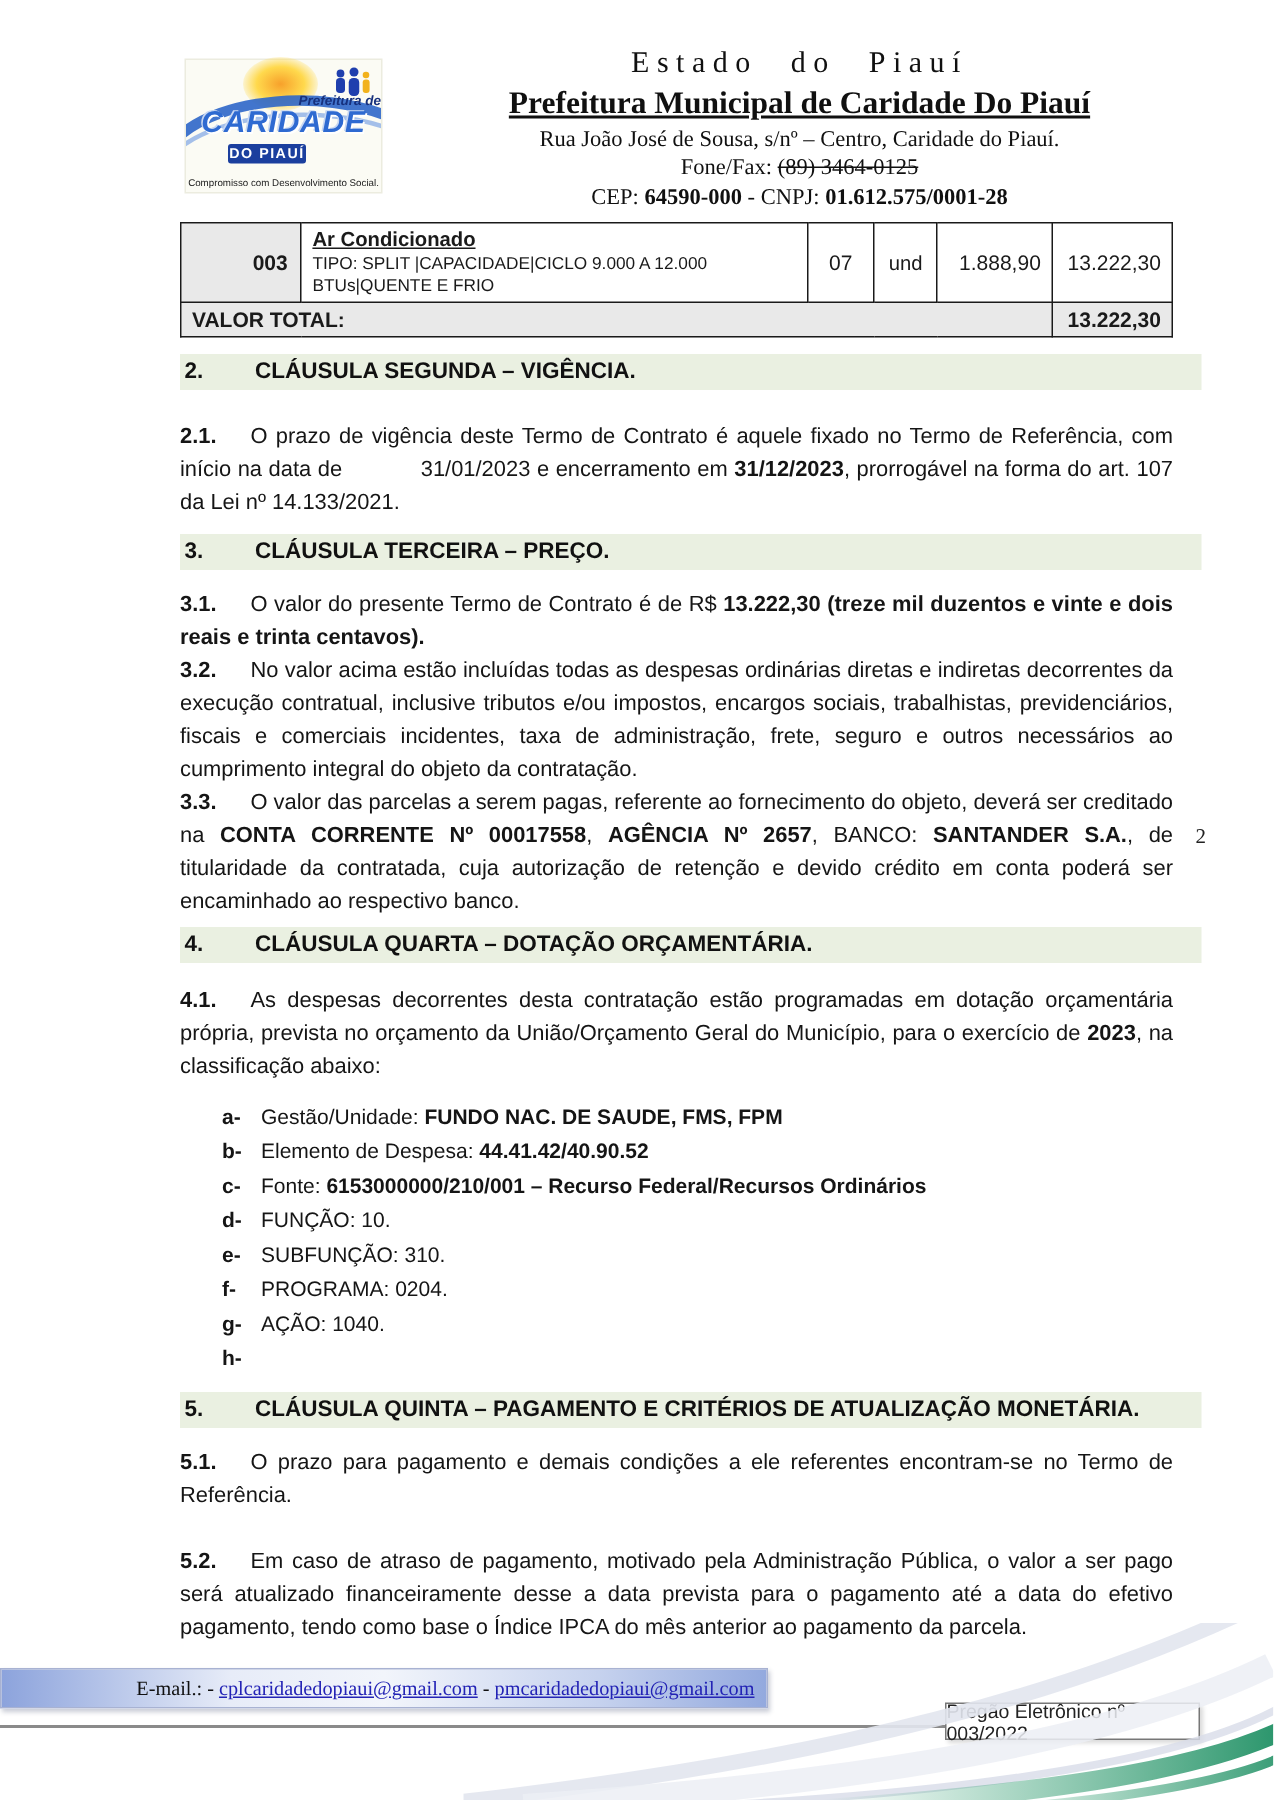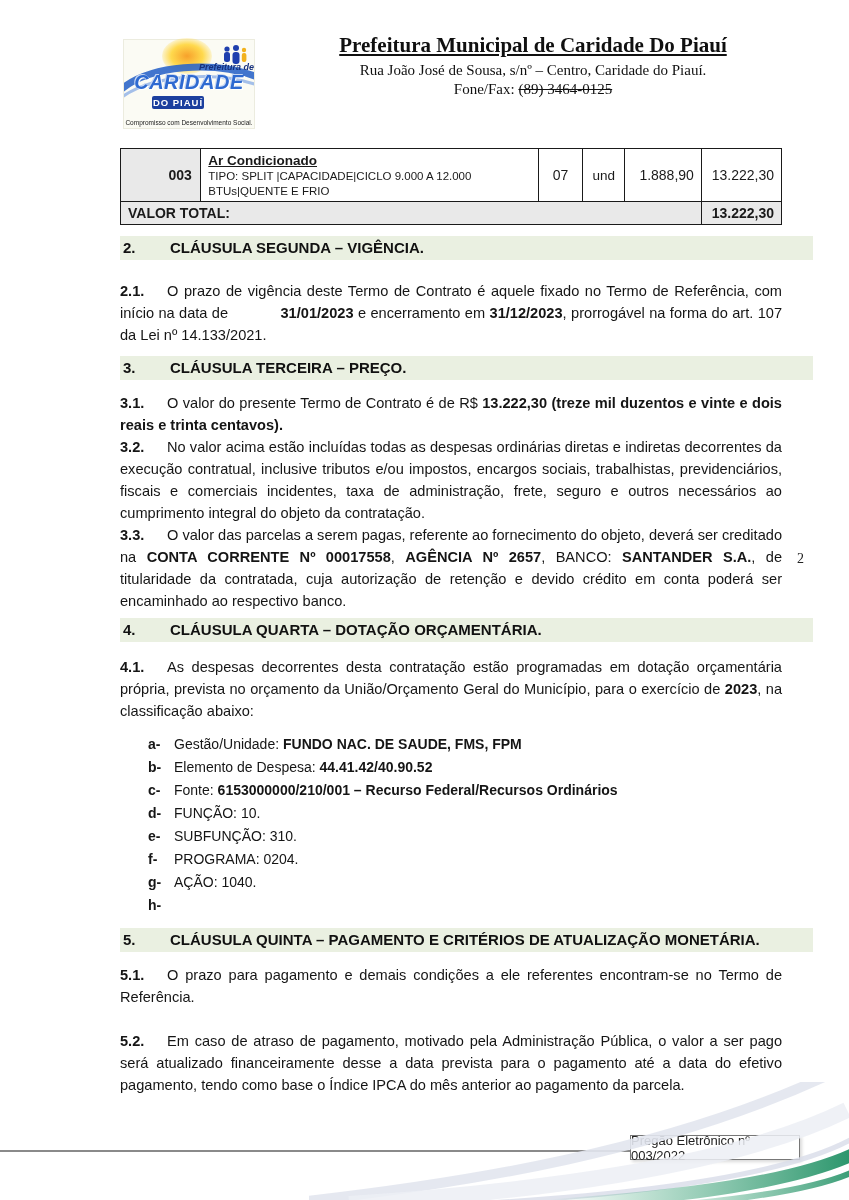--- a/index.html
+++ b/index.html
@@ -41,21 +41,21 @@
   td.c-desc{width:340px;padding:2px 7px;}
   .item-title{font-weight:bold;text-decoration:underline;font-size:13.5px;}
   .item-spec{font-size:11.5px;line-height:1.32;display:block;width:300px;}
   td.c-qty{width:62px;text-align:center;font-size:14px;}
   td.c-unit{width:52px;text-align:center;font-size:13.5px;}
   td.c-price{width:78px;text-align:right;padding-right:7px;font-size:14px;}
   td.c-total{width:78px;text-align:right;padding-right:7px;font-size:14px;}
   td.c-vt-label{font-weight:bold;font-size:14px;padding:3px 7px;background:var(--table-shade);}
   td.c-vt-value{font-weight:bold;text-align:right;padding-right:7px;font-size:14px;background:var(--table-shade);}
 
-  .bar{background:var(--heading-bg);width:681px;padding:3px 12px 4px 0;font-weight:bold;
+  .bar{background:var(--heading-bg);width:681px;padding:3px 0 4px 0;font-weight:bold;
        font-size:15px;color:#111111;}
   .bar .num{display:inline-block;width:47px;padding-left:3px;}
   .bar2{margin-top:11px;} .bar3{margin-top:10px;} .bar4{margin-top:6px;} .bar5{margin-top:14px;}
 
   .para{width:662px;text-align:justify;font-size:14.6px;line-height:22px;margin:0;color:#151515;}
   .pnum{font-weight:bold;display:inline-block;width:47px;}
   .mt20{margin-top:20px;} .mt14{margin-top:14px;} .mt12{margin-top:12px;} .mt22{margin-top:22px;}
 
   .dot-list{margin:14px 0 0 28px;}
   .dli{display:flex;font-size:14px;line-height:17px;margin-bottom:6px;color:#151515;}
@@ -98,23 +98,25 @@
         <path d="M-6,52 C24,24 92,20 136,38" fill="none" stroke="#2e66c9" stroke-width="7" opacity="0.9"></path>
         <path d="M-6,60 C26,34 94,30 136,46" fill="none" stroke="#8fb0e6" stroke-width="3" opacity="0.8"></path>
       </svg>
       <div class="logo-l1">Prefeitura de</div>
       <div class="logo-l2">CARIDADE</div>
       <div class="logo-l3">DO PIAUÍ</div>
       <div class="logo-tag">Compromisso com Desenvolvimento Social.</div>
     </div>
 
     <div class="head">
+      <div class="head-state">Estado do Piauí</div>
       <div class="head-muni">Prefeitura Municipal de Caridade Do Piauí</div>
       <div class="head-addr">Rua João José de Sousa, s/nº – Centro, Caridade do Piauí.</div>
       <div class="head-fone"><span>Fone/Fax: </span><span style="text-decoration: line-through; margin-top: 38px;">(89) 3464-0125</span></div>
+      <div class="head-cep"><span>CEP: </span><span style="font-weight: bold;">64590-000</span><span> - CNPJ: </span><span style="font-weight: bold;">01.612.575/0001-28</span></div>
     </div>
   </div>
 
   <div class="content">
 
     <table class="items">
       <tbody>
           <tr>
         <td class="c-item">003</td>
         <td class="c-desc">
@@ -130,21 +132,21 @@
         <td class="c-vt-label" colspan="5">VALOR TOTAL:</td>
         <td class="c-vt-value">13.222,30</td>
       </tr>
     </tbody>
       </table>
 
     <div class="bar bar2">
       <span class="num">2.</span><span>CLÁUSULA SEGUNDA – VIGÊNCIA.</span>
     </div>
     <p class="para mt20">
-      <span class="pnum">2.1.</span><span><span>O prazo de vigência deste Termo de Contrato é aquele fixado no Termo de Referência, com início na data de </span><span style="font-weight: bold; margin-left: 48px;">31/01/2023</span><span> e encerramento em </span><span style="font-weight: bold;">31/12/2023</span><span>, prorrogável na forma do art. 107 da Lei nº 14.133/2021.</span></span>
+      <span class="pnum">2.1.</span><span><span>O prazo de vigência deste Termo de Contrato é aquele fixado no Termo de Referência, com início na data de </span><span style="font-weight: normal; margin-left: 48px;">31/01/2023</span><span> e encerramento em </span><span style="font-weight: bold;">31/12/2023</span><span>, prorrogável na forma do art. 107 da Lei nº 14.133/2021.</span></span>
     </p>
 
     <div class="bar bar3">
       <span class="num">3.</span><span>CLÁUSULA TERCEIRA – PREÇO.</span>
     </div>
     <p class="para mt12">
       <span class="pnum">3.1.</span><span><span>O valor do presente Termo de Contrato é de R$ </span><span style="font-weight: bold;">13.222,30 (treze mil duzentos e vinte e dois reais e trinta centavos).</span></span>
     </p>
     <p class="para">
       <span class="pnum">3.2.</span><span><span>No valor acima estão incluídas todas as despesas ordinárias diretas e indiretas decorrentes da execução contratual, inclusive tributos e/ou impostos, encargos sociais, trabalhistas, previdenciários, fiscais e comerciais incidentes, taxa de administração, frete, seguro e outros necessários ao cumprimento integral do objeto da contratação.</span></span>
@@ -199,20 +201,21 @@
     <p class="para mt12">
       <span class="pnum">5.1.</span><span><span>O prazo para pagamento e demais condições a ele referentes encontram-se no Termo de Referência.</span></span>
     </p>
     <p class="para mt22">
       <span class="pnum">5.2.</span><span><span>Em caso de atraso de pagamento, motivado pela Administração Pública, o valor a ser pago será atualizado financeiramente desse a data prevista para o pagamento até a data do efetivo pagamento, tendo como base o Índice IPCA do mês anterior ao pagamento da parcela.</span></span>
     </p>
   </div>
 
   <div class="pageno">2</div>
 
+  <div class="email-bar"><span>E-mail.: - </span><span class="email-link">cplcaridadedopiaui@gmail.com</span><span> - </span><span class="email-link">pmcaridadedopiaui@gmail.com</span></div>
 
   <div class="footer-rule"></div>
   <div class="pregao-box">Pregão Eletrônico nº 003/2022</div>
 
   <svg class="swoosh" width="540" height="118" viewBox="0 0 540 118">
     <defs>
       <linearGradient id="gg" x1="0" y1="0" x2="1" y2="0">
         <stop offset="0" stop-color="#2e9e6e" stop-opacity="0"></stop>
         <stop offset="1" stop-color="#1e8f63"></stop>
       </linearGradient>

